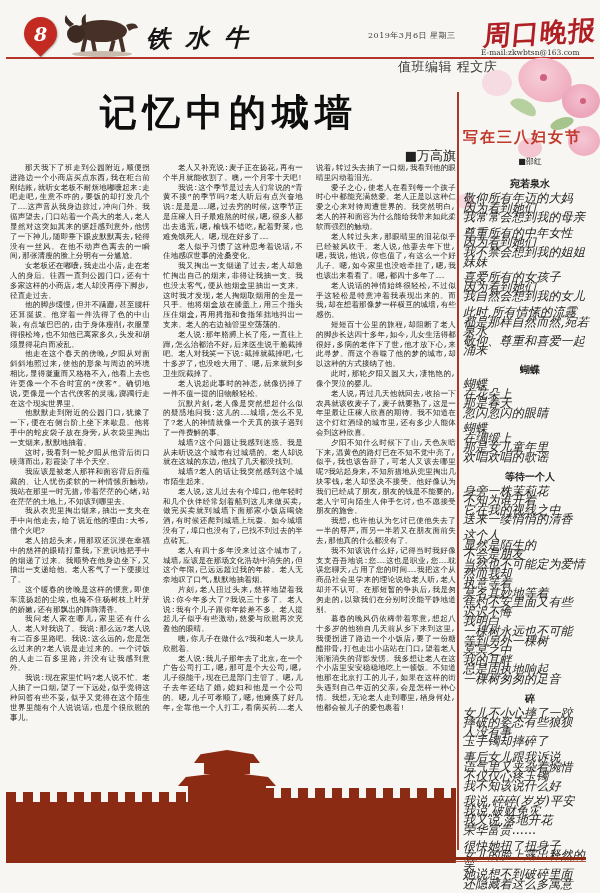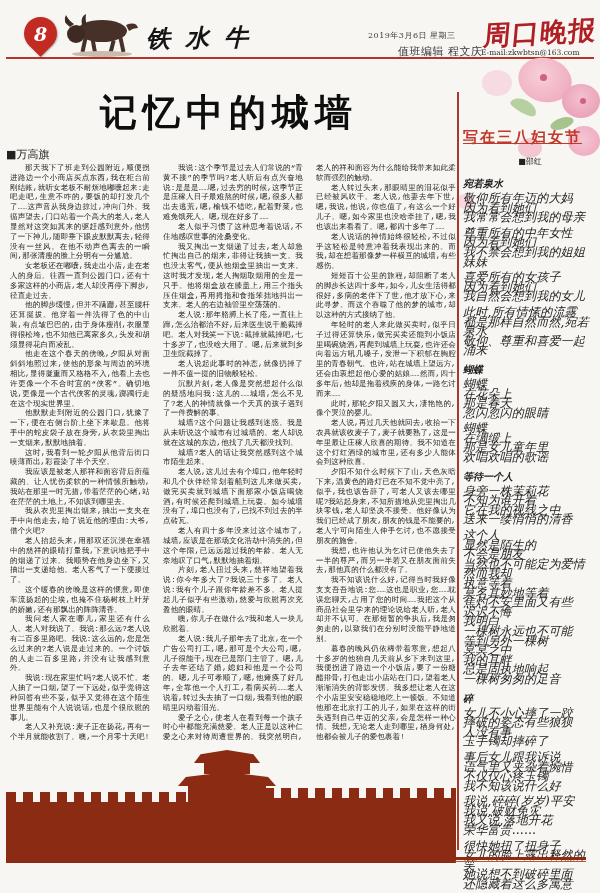--- a/index.html
+++ b/index.html
@@ -8,31 +8,31 @@
   
   .top-rule{position:absolute;left:6px;top:57px;width:588px;height:2px;background:#b5342a;}
   .pin{position:absolute;left:24px;top:17px;width:33px;height:33px;background:#c22a22;
        border-radius:50% 50% 50% 0;transform:rotate(-45deg);box-shadow:0 1px 2px rgba(0,0,0,.35);}
   .pin span{position:absolute;left:0;top:0;width:33px;height:33px;display:flex;align-items:center;justify-content:center;
        transform:rotate(45deg);color:#fff;font-size:19px;font-style:italic;font-weight:bold;font-family:"DejaVu Serif",serif;}
   .ox{position:absolute;left:56px;top:12px;width:84px;height:46px;}
   .section-name{position:absolute;left:146px;top:22px;font-size:24px;font-weight:bold;
        letter-spacing:15px;font-style:italic;color:#151515;transform:rotate(-1deg);}
   .date-line{position:absolute;left:368px;top:30px;font-size:8px;color:#3a3a3a;letter-spacing:.5px;}
-  .editor-line{position:absolute;left:398px;top:44px;font-size:11px;color:#3a3a3a;letter-spacing:.5px;}
+  .editor-line{position:absolute;left:398px;top:58px;font-size:13px;color:#3a3a3a;letter-spacing:.5px;}
   .masthead{position:absolute;left:484px;top:15px;font-size:27px;font-weight:bold;color:#b01f24;
        letter-spacing:1px;transform:skewX(-8deg) rotate(-3deg);font-family:"DejaVu Serif",serif;}
   .email{position:absolute;left:481px;top:48px;font-size:7.5px;color:#333;}
   
   .flowers{position:absolute;left:452px;top:58px;width:148px;height:140px;pointer-events:none;}
   .blob{position:absolute;border-radius:50%;}
   
   .headline{position:absolute;left:4px;top:88px;width:450px;text-align:center;font-size:37px;
        font-weight:900;letter-spacing:6px;color:#0e0e0e;font-family:"Liberation Sans",sans-serif;}
-  .byline{position:absolute;left:6px;top:147px;width:450px;text-align:left;font-size:11px;color:#222;}
+  .byline{position:absolute;left:6px;top:147px;width:450px;text-align:right;font-size:13px;color:#222;}
   .article-body{position:absolute;left:10px;top:164px;width:446px;height:592px;
        column-count:3;column-gap:13px;font-size:7.5px;line-height:1.31;text-align:justify;
        color:#242424;overflow:hidden;}
   .article-body p{margin:0;text-indent:2em;letter-spacing:.15px;font-family:Liberation Mono, monospace;}
   
   .wall{position:absolute;left:6px;top:750px;width:450px;height:118px;}
   .wall div{position:absolute;background:#8c2b14;}
   .w-left-teeth{left:0;top:42px;width:184px;height:11px;
       background:repeating-linear-gradient(90deg,#8c2b14 0 10px,transparent 10px 17px) !important;}
   .w-left-body{left:0;top:52px;width:184px;height:50px;}
@@ -40,23 +40,23 @@
   .w-tower-upper{left:198px;top:11px;width:46px;height:13px;}
   .w-tower-roof1{left:172px;top:22px;width:98px;height:14px;clip-path:polygon(0 100%,8% 36%,50% 0,92% 36%,100% 100%);}
   .w-tower-body{left:182px;top:34px;width:78px;height:70px;}
   .w-right-teeth{left:258px;top:38px;width:192px;height:11px;
       background:repeating-linear-gradient(90deg,#8c2b14 0 10px,transparent 10px 17px) !important;}
   .w-right-body{left:258px;top:48px;width:192px;height:54px;}
   .w-base{left:0;top:100px;width:450px;height:13px;}
   
   .v-rule{position:absolute;left:457px;top:92px;width:2px;height:758px;background:#a8392b;}
   .poems{position:absolute;left:463px;top:128px;width:134px;font-family:"DejaVu Serif",serif;}
-  .poems-title{font-size:15px;font-weight:bold;color:#c0392b;letter-spacing:2px;margin-bottom:9px;text-decoration:underline;}
+  .poems-title{font-size:15px;font-weight:bold;color:#c0392b;letter-spacing:2px;margin-bottom:9px;}
   .poems-author{font-size:8px;text-align:center;margin-bottom:10px;color:#222;}
-  .poem-title{font-size:10px;font-weight:bold;margin:7px 0 3px 0;font-style:italic;}
+  .poem-title{font-size:10px;font-weight:bold;text-align:center;margin:7px 0 3px 0;}
   .stanza{margin-bottom:6px;}
   .poem-line{font-size:12px;line-height:9.6px;font-style:italic;color:#1b1b1b;letter-spacing:.2px;}
   .bottom-rule-1{position:absolute;left:455px;top:857px;width:131px;height:2.5px;background:#8d2a12;}
   .bottom-rule-2{position:absolute;left:455px;top:861px;width:131px;height:1px;background:#b4553c;}
 </style>
 </head>
 <body>
 
 <div class="page">
 
@@ -123,21 +123,20 @@
       <p>城墙?老人的话让我突然感到这个城市陌生起来。</p>
       <p>老人说,这儿过去有个埠口,他年轻时和几个伙伴经常划着船到这儿来做买卖,做完买卖就到城墙下面那家小饭店喝烧酒,有时候还爬到城墙上玩耍。如今城墙没有了,埠口也没有了,已找不到过去的半点砖瓦。</p>
       <p>老人有四十多年没来过这个城市了,城墙,应该是在那场文化浩劫中消失的,但这个年限,已远远超过我的年龄。老人无奈地叹了口气,默默地抽着烟。</p>
       <p>片刻,老人扭过头来,慈祥地望着我说:你今年多大了?我说三十多了。老人说:我有个儿子跟你年龄差不多。老人提起儿子似乎有些激动,慈爱与欣慰再次充盈他的眼睛。</p>
       <p>噢,你儿子在做什么?我和老人一块儿欣慰着。</p>
       <p>老人说:我儿子那年去了北京,在一个广告公司打工,嗯,那可是个大公司,嗯,儿子很能干,现在已是部门主管了。嗯,儿子去年还结了婚,媳妇和他是一个公司的。嗯,儿子可孝顺了,嗯,他瘫痪了好几年,全靠他一个人打工,看病买药……老人说着,转过头去抽了一口烟,我看到他的眼睛里闪动着泪光。</p>
       <p>爱子之心,使老人在看到每一个孩子时心中都能充满慈爱。老人正是以这种仁爱之心来对待周遭世界的。我突然明白,老人的祥和面容为什么能给我带来如此柔软而强烈的触动。</p>
       <p>老人转过头来,那眼睛里的泪花似乎已经被风吹干。老人说,他妻去年下世,嗯,我说,他说,你也值了,有这么一个好儿子。嗯,如今家里也没啥牵挂了,嗯,我也该出来看看了。嗯,都四十多年了……</p>
       <p>老人说话的神情始终很轻松,不过似乎这轻松是特意冲着我表现出来的。而我,却在想着那像梦一样横亘的城墙,有些感伤。</p>
       <p>短短百十公里的旅程,却阻断了老人的脚步长达四十多年,如今,儿女生活得都很好,多病的老伴下了世,他才放下心,来此寻梦。而这个吞噬了他的梦的城市,却以这种的方式接纳了他。</p>
-      <p>年轻时的老人来此做买卖时,似乎日子过得还算快乐,做完买卖还能到小饭店里喝碗烧酒,再爬到城墙上玩耍,也许还会向着远方吼几嗓子,发泄一下积郁在胸腔里的青春朝气。也许,站在城墙上望远方,还会由衷想起他心爱的姑娘……然而,四十多年后,他却是拖着残疾的身体,一路乞讨而来……</p>
       <p>此时,那轮夕阳又圆又大,凄艳艳的,像个哭泣的婴儿。</p>
       <p>老人说,再过几天他就回去,收拾一下农具就该收麦子了,麦子就要熟了,这是一年里最让庄稼人欣喜的期待。我不知道在这个灯红酒绿的城市里,还有多少人能体会到这种欣喜。</p>
       <p>夕阳不知什么时候下了山,天色灰暗下来,温黄色的路灯已在不知不觉中亮了,似乎,我也该告辞了,可老人又该去哪里呢?我站起身来,不知所措地从兜里掏出几块零钱,老人却坚决不接受。他好像认为我们已经成了朋友,朋友的钱是不能要的,老人宁可向陌生人伸手乞讨,也不愿接受朋友的施舍。</p>
       <p>我想,也许他认为乞讨已使他失去了一半的尊严,而另一半若又在朋友面前失去,那他真的什么都没有了。</p>
       <p>我不知该说什么好,记得当时我好像支支吾吾地说:您……这也是职业,您……耽误您聊天,占用了您的时间……我把这个从商品社会里学来的理论说给老人听,老人却并不认可。在那短暂的争执后,我是匆匆走的,以致我们在分别时没能平静地道别。</p>
       <p>暮春的晚风仍依稀带着寒意,想起八十多岁的他独自几天前从乡下来到这里,我便拐进了路边一个小饭店,要了一份糖醋排骨,打包走出小店站在门口,望着老人渐渐消失的背影发愣。我多想让老人在这个小店里安安稳稳地吃上一顿饭。不知道他那在北京打工的儿子,如果在这样的街头遇到自己年迈的父亲,会是怎样一种心情。我想,无论老人走到哪里,栖身何处,他都会被儿子的爱包裹着!</p>
     </div>
 
   <div class="wall">
     <div class="w-left-teeth"></div>

